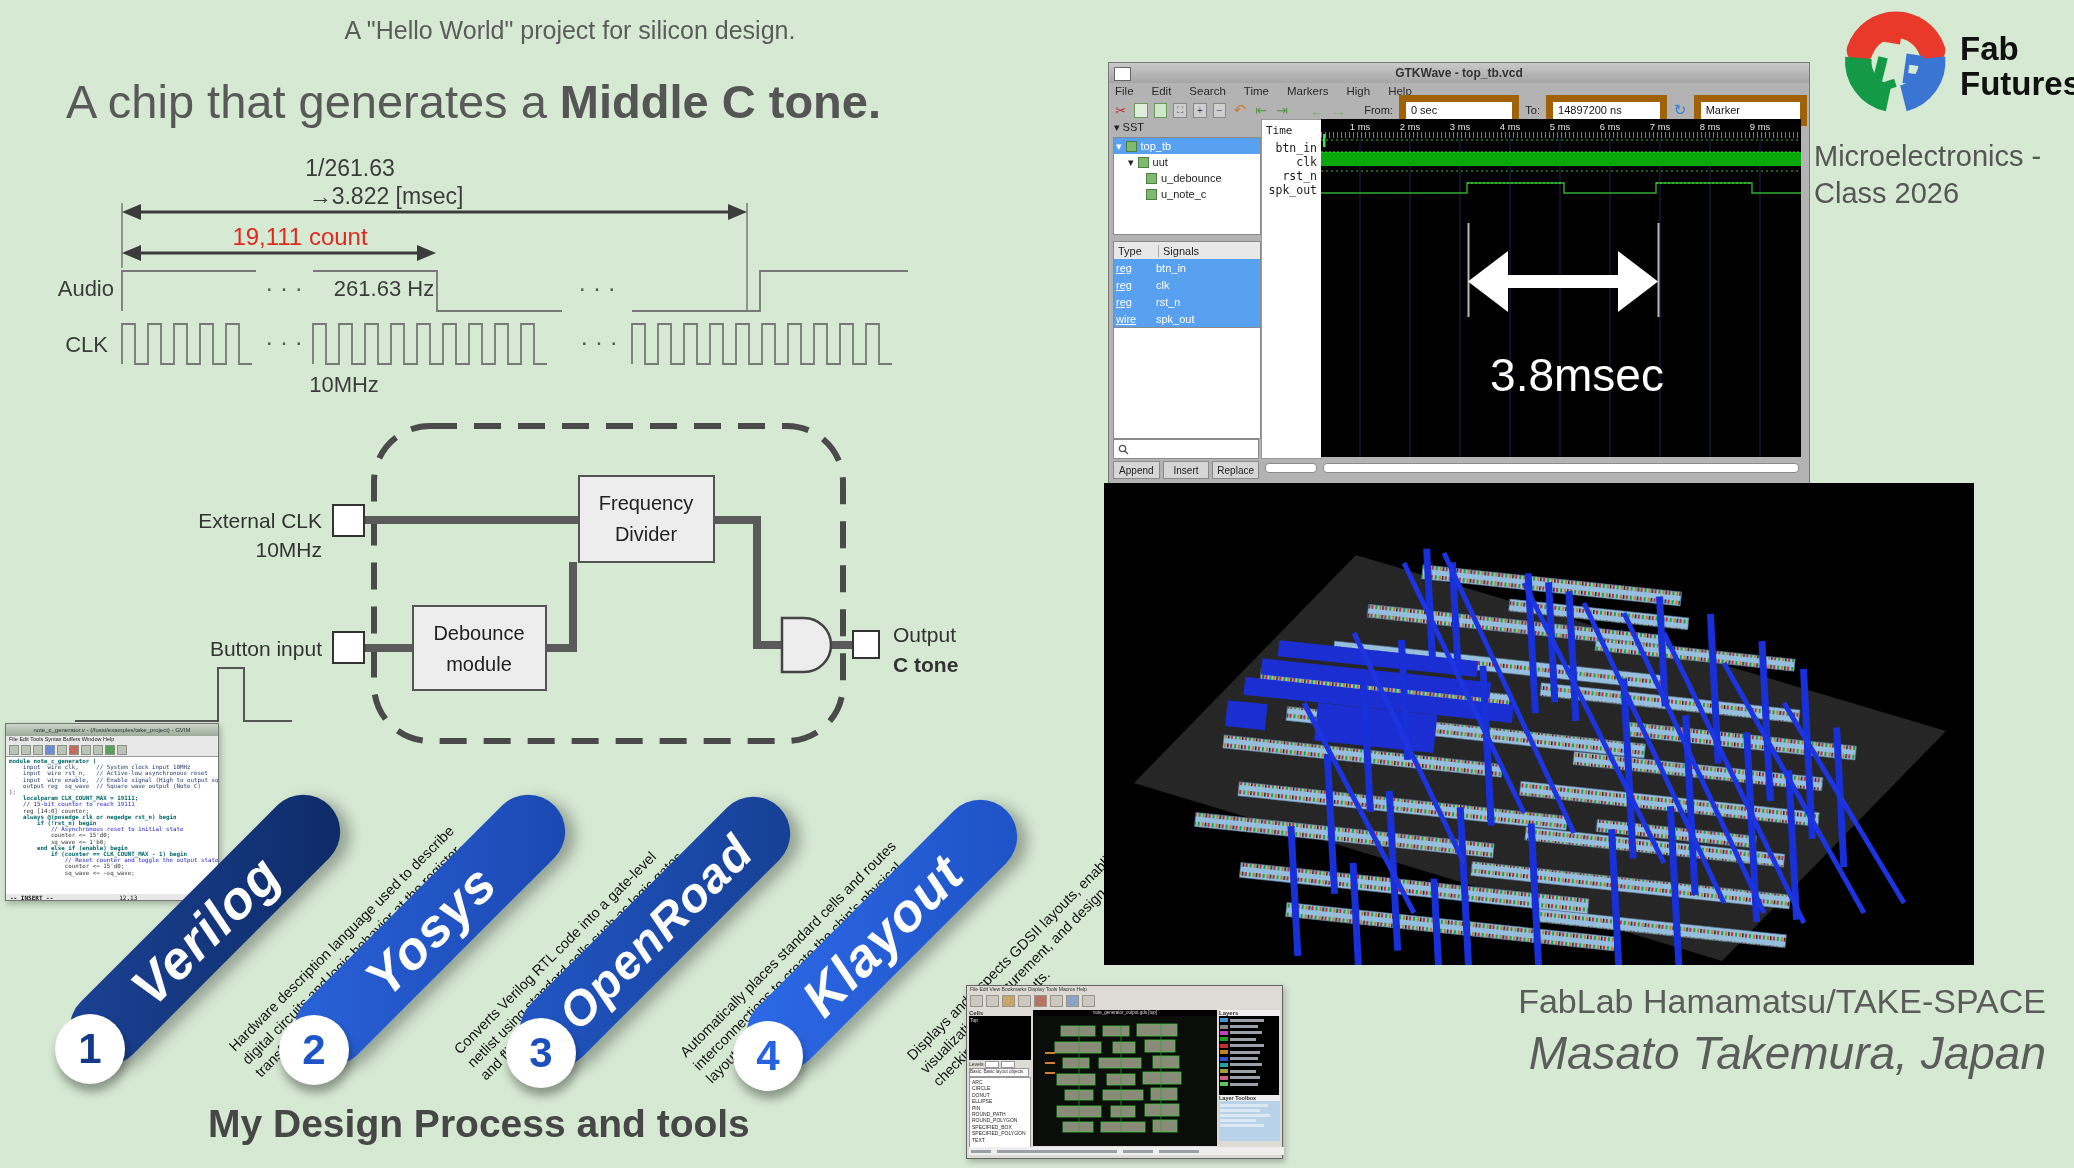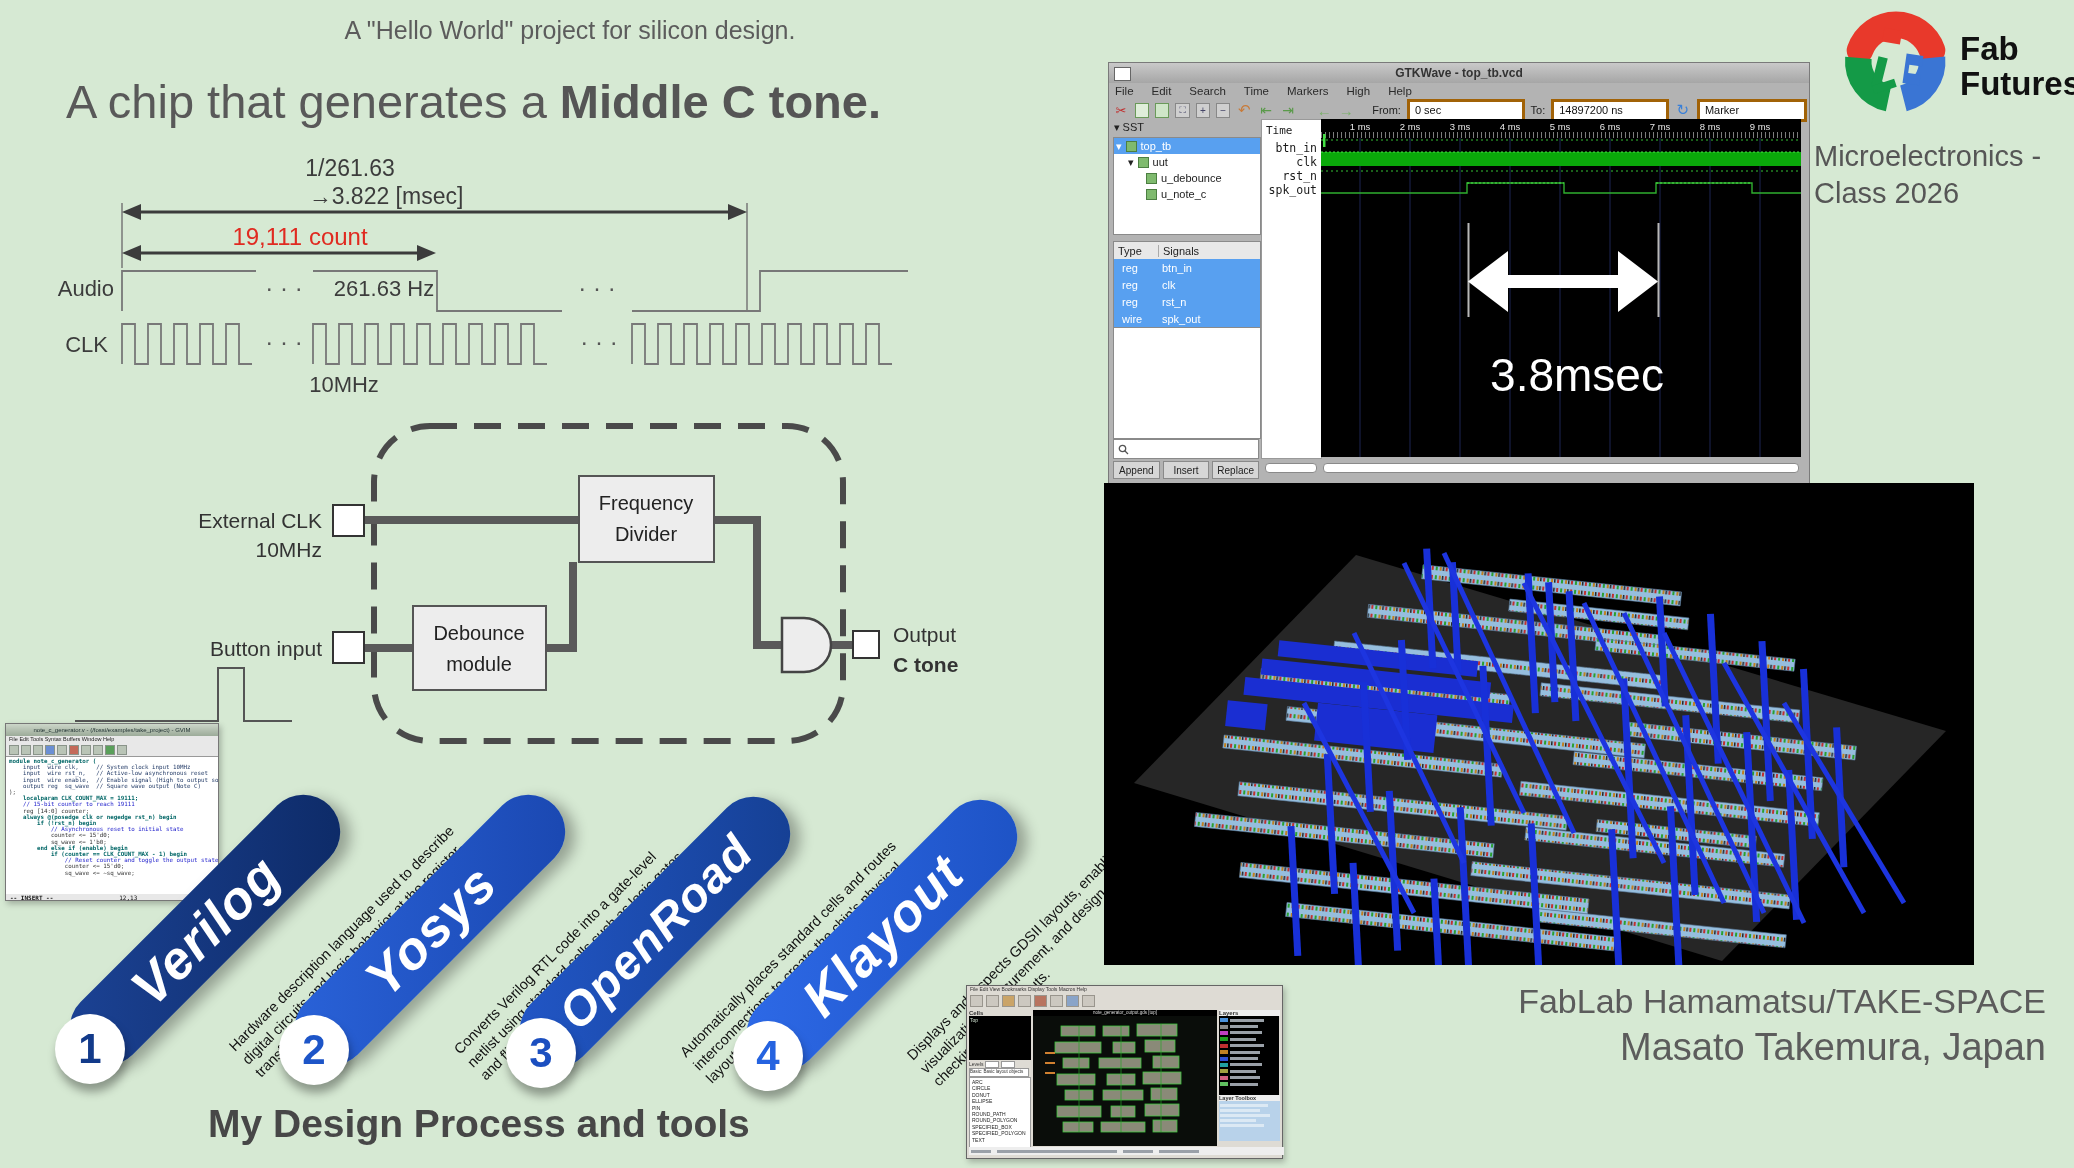--- a/index.html
+++ b/index.html
@@ -26,27 +26,27 @@
   .desc{width:312px;font-size:14.5px;line-height:1.28;color:#111;transform:rotate(-45deg);transform-origin:0 0;}
   .heading{left:208px;top:1102px;font-size:39px;font-weight:bold;color:#474747;}
 
   
   .gw{left:1108px;top:62px;width:700px;height:420px;background:#b3b3b3;border:1px solid #7a7a7a;font-size:11px;color:#222;}
   .gw-title{left:0;top:0;width:100%;height:20px;background:linear-gradient(#c9c9c9,#a6a6a6);display:flex;align-items:center;justify-content:center;font-weight:bold;font-size:12px;color:#333;}
   .gw-appicon{left:5px;top:4px;width:15px;height:12px;background:#fff;border:1px solid #666;}
   .gw-menu{left:6px;top:20px;height:16px;display:flex;gap:18px;align-items:center;font-size:11.5px;color:#2a2a2a;}
   .gw-toolbar{left:4px;top:36px;height:22px;width:694px;display:flex;align-items:center;gap:6px;}
   .tbi{width:17px;height:16px;display:flex;align-items:center;justify-content:center;font-size:13px;}
-  .field{background:#fff;border:3px solid #a16207;height:17px;display:flex;align-items:center;padding:0 5px;font-size:11px;color:#111;}
+  .field{background:#fff;border:7px solid #a16207;height:17px;display:flex;align-items:center;padding:0 5px;font-size:11px;color:#111;}
   .gw-panel{background:#fff;border:1px solid #8a8a8a;}
   .trow{display:flex;align-items:center;height:16px;gap:4px;font-size:11px;white-space:nowrap;}
   .tico{width:9px;height:9px;background:#7fba6e;border:1px solid #4c7f42;display:inline-block;}
   .sel{background:#58a0f0;color:#fff;}
   .sigrow{display:flex;height:17px;align-items:center;background:#58a0f0;color:#fff;font-size:11px;}
-  .sigrow .c1{width:40px;padding-left:8px;}
+  .sigrow .c1{width:40px;padding-left:2px;text-decoration:underline;}
   .gw-btn{height:16px;flex:1;background:#d6d6d6;border:1px solid #8a8a8a;font-size:10px;display:flex;align-items:center;justify-content:center;color:#222;}
   .wname{position:absolute;right:4px;font-family:"DejaVu Sans Mono",monospace;font-size:11.5px;color:#1a1a1a;}
   .scroll{background:#fff;border:1px solid #8a8a8a;border-radius:4px;height:8px;}
 
   
   .gvim{left:5px;top:723px;width:212px;height:176px;background:#e8e8e8;border:1px solid #777;box-shadow:2px 3px 6px rgba(0,0,0,.25);}
   .gvim-title{height:12px;background:linear-gradient(#ccd6c9,#9cab99);font-size:6px;color:#233;display:flex;align-items:center;justify-content:center;overflow:hidden;white-space:nowrap;}
   .gvim-menu{height:8px;font-size:5.5px;color:#222;padding-left:3px;overflow:hidden;white-space:nowrap;}
   .gvim-tools{height:10px;display:flex;gap:2px;padding:1px 3px;}
   .gvim-tools i{width:8px;height:8px;background:#b9c4b6;border:1px solid #8a948a;}
@@ -586,15 +586,15 @@
   <div class="abs logo-text" style="left:1960px;top:32px;">
     <div>Fab</div>
     <div>Futures</div>
   </div>
   <div class="abs classtxt" style="left:1814px;top:138px;">
     <div>Microelectronics -</div>
     <div>Class 2026</div>
   </div>
 
   <div class="abs footer" style="right:28px;top:982px;font-size:34px;">FabLab Hamamatsu/TAKE-SPACE</div>
-  <div class="abs footer" style="right:28px;top:1026px;font-size:38px;">Masato Takemura, Japan</div>
+  <div class="abs footer" style="right:28px;top:1026px;font-size:46px;font-style:italic;">Masato Takemura, Japan</div>
 
 </div>
 
 </body></html>

